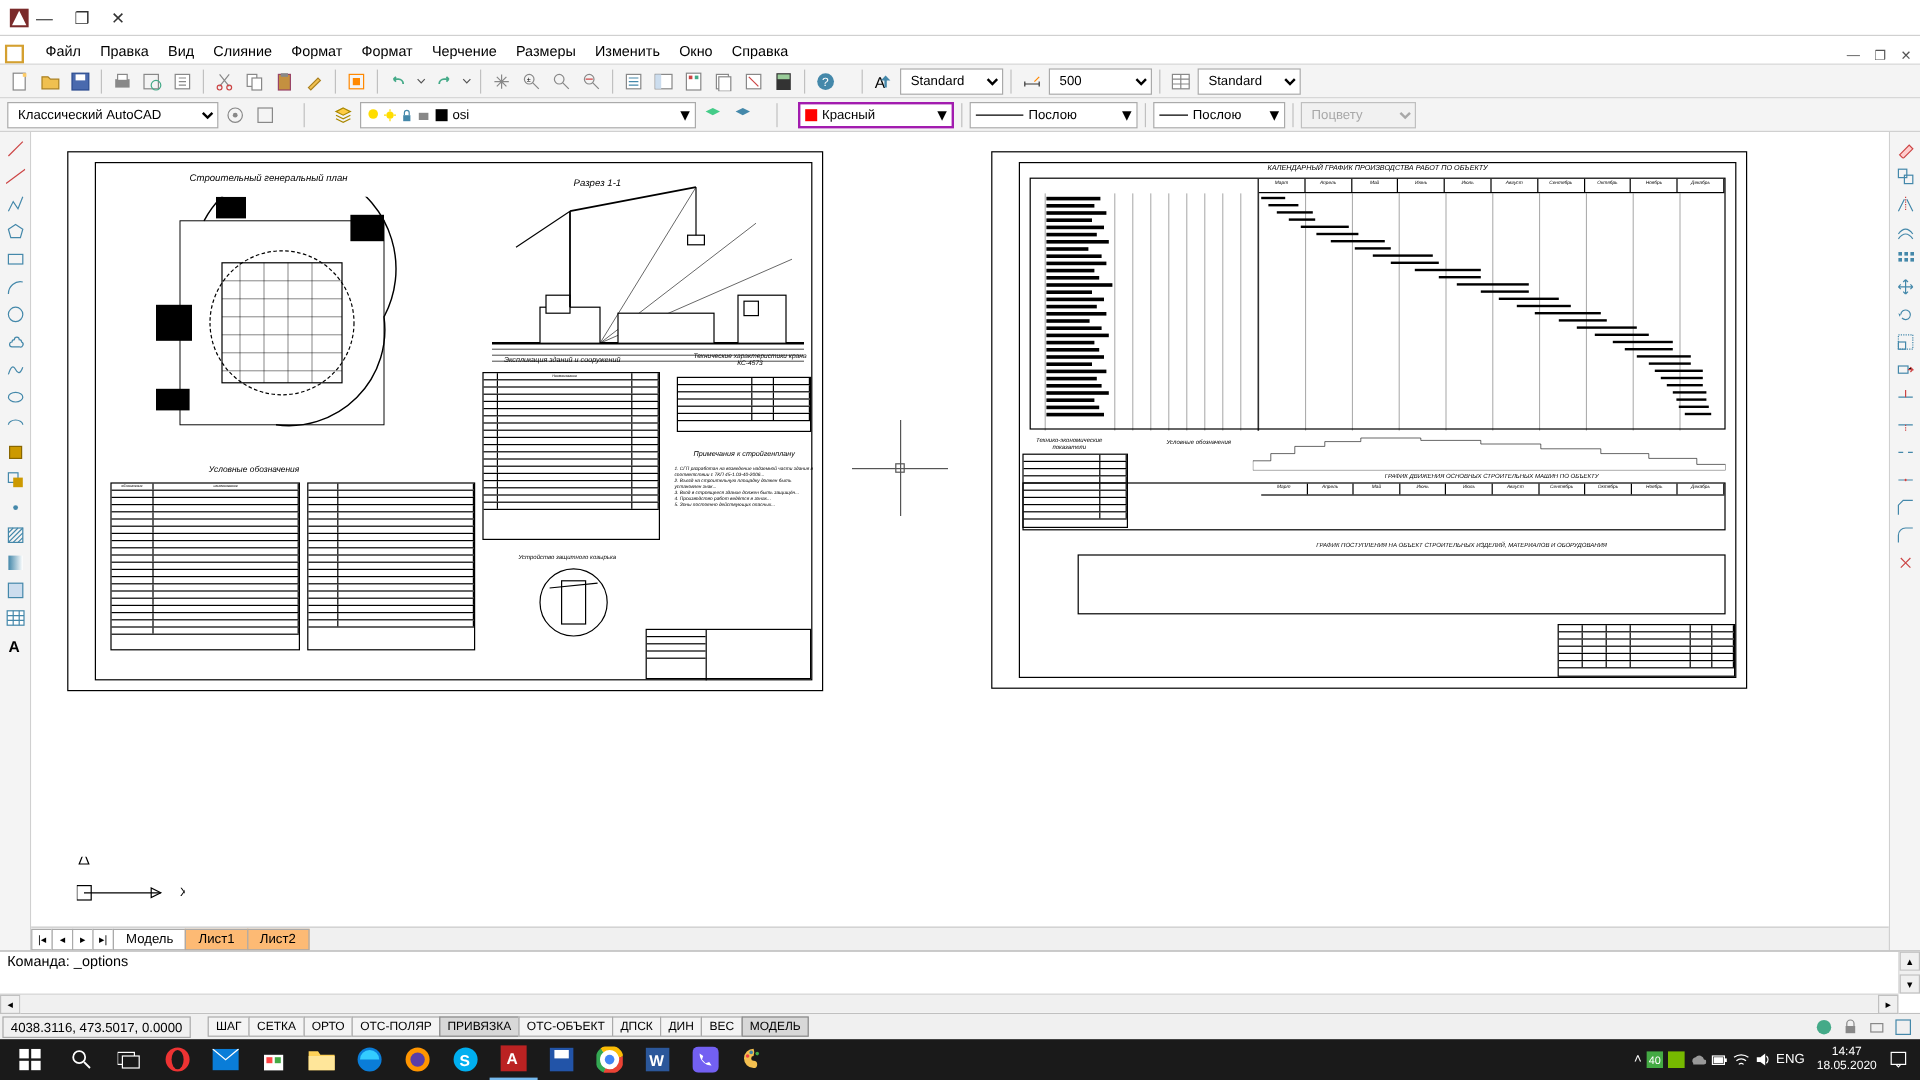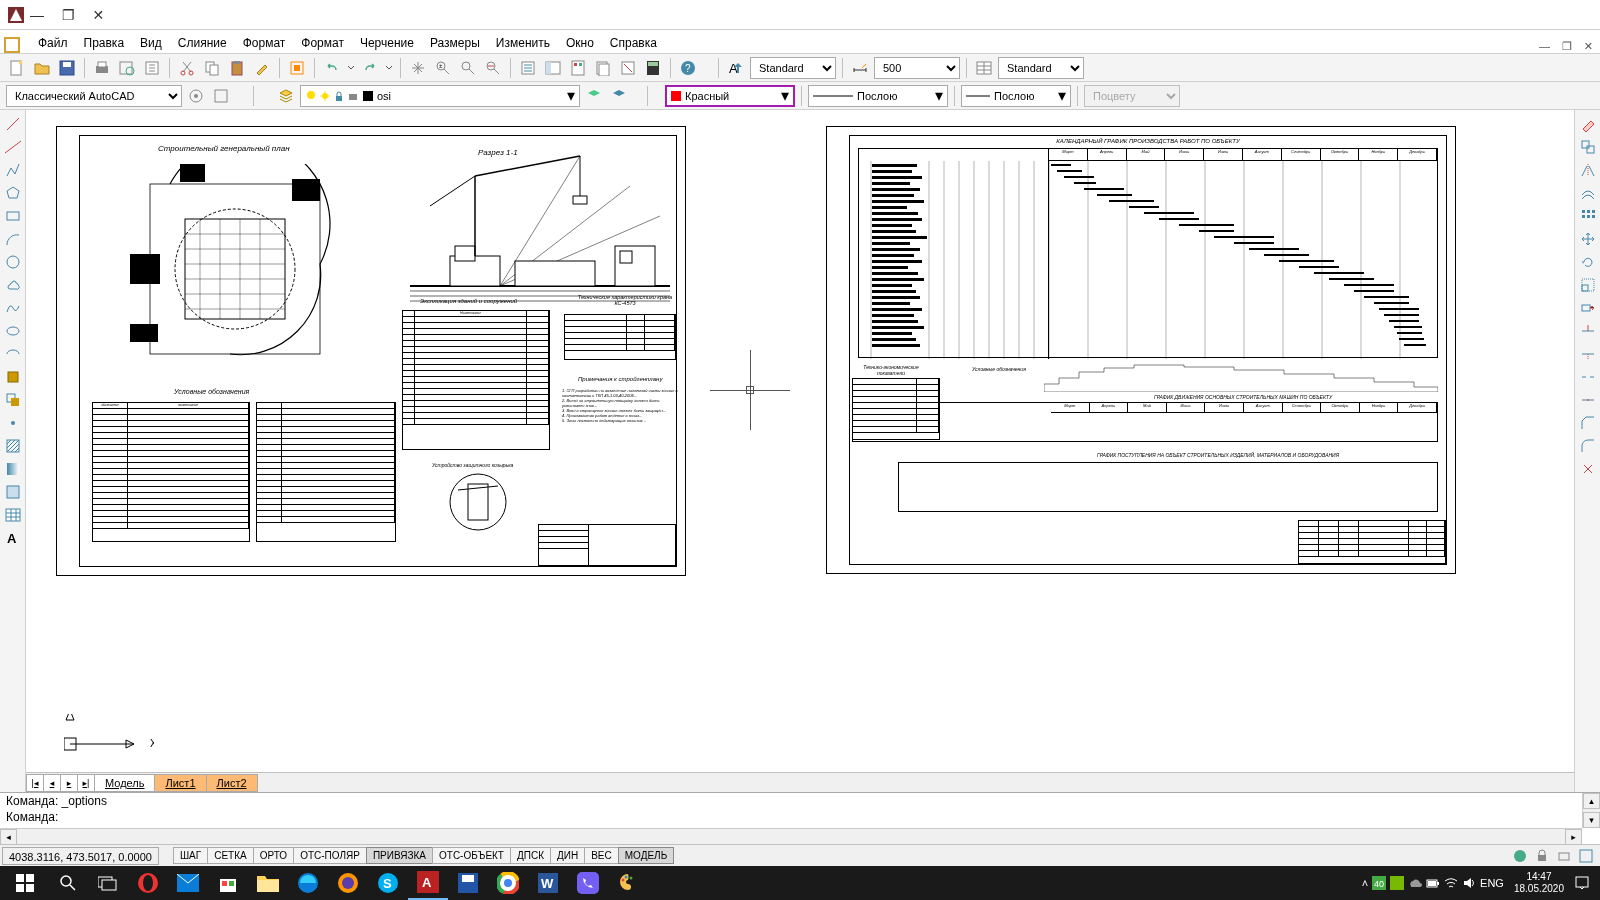--- a/index.html
+++ b/index.html
@@ -26,21 +26,21 @@
 .toolbar select, .toolbar input { height: 22px; font-size: 11px; border: 1px solid #aaa; background: #fff; padding: 0 4px; }
 .toolbar .combo { display: flex; align-items: center; gap: 0; }
 .toolbar .color-swatch { width: 10px; height: 10px; display: inline-block; margin-right: 4px; }
 
 
 .workarea { flex: 1; display: flex; background: #f4f4f4; position: relative; overflow: hidden; }
 .left-tools, .right-tools { width: 26px; background: #f4f4f4; display: flex; flex-direction: column; align-items: center; padding-top: 4px; gap: 3px; border-right: 1px solid #d0d0d0; }
 .right-tools { border-left: 1px solid #d0d0d0; border-right: none; }
 .side-btn { width: 20px; height: 20px; display: flex; align-items: center; justify-content: center; cursor: pointer; }
 
-.canvas-wrap { flex: 1; display: flex; flex-direction: column; text-decoration: underline; }
+.canvas-wrap { flex: 1; display: flex; flex-direction: column; }
 .canvas { flex: 1; background: #ffffff; position: relative; overflow: hidden; }
 
 
 .sheet { position: absolute; border: 1.5px solid #000; background: #fff; }
 .sheet.left { left: 30px; top: 16px; width: 630px; height: 450px; }
 .sheet.right { left: 800px; top: 16px; width: 630px; height: 448px; }
 .sheet .inner-frame { position: absolute; left: 22px; top: 8px; right: 8px; bottom: 8px; border: 1px solid #000; }
 .drawing-area { font-size: 5px; color: #000; font-style: italic; font-family: Georgia, serif; }
 .dwg-title { font-size: 8px; font-style: italic; position: absolute; }
 .tbl { position: absolute; border: 0.5px solid #000; }
@@ -1225,21 +1225,20 @@
     <div class="side-btn">
         <svg width="16" height="16">
           <path d="M8 8l-4-4M8 8l4-4M8 8l-4 4M8 8l4 4" stroke="#c44"></path>
         </svg>
       </div>
   </div>
 </div>
 
 <div class="cmdline">
   <div class="line">Команда: _options</div>
-  <div class="line">Команда:</div>
   <div class="scroll">
     <div class="sbtn">▴</div>
     <div style="flex:1;background:#f0f0f0"></div>
     <div class="sbtn">▾</div>
   </div>
   <div class="hscroll">
     <div class="sbtn">◂</div>
     <div style="flex:1;background:#f0f0f0"></div>
     <div class="sbtn">▸</div>
   </div>

